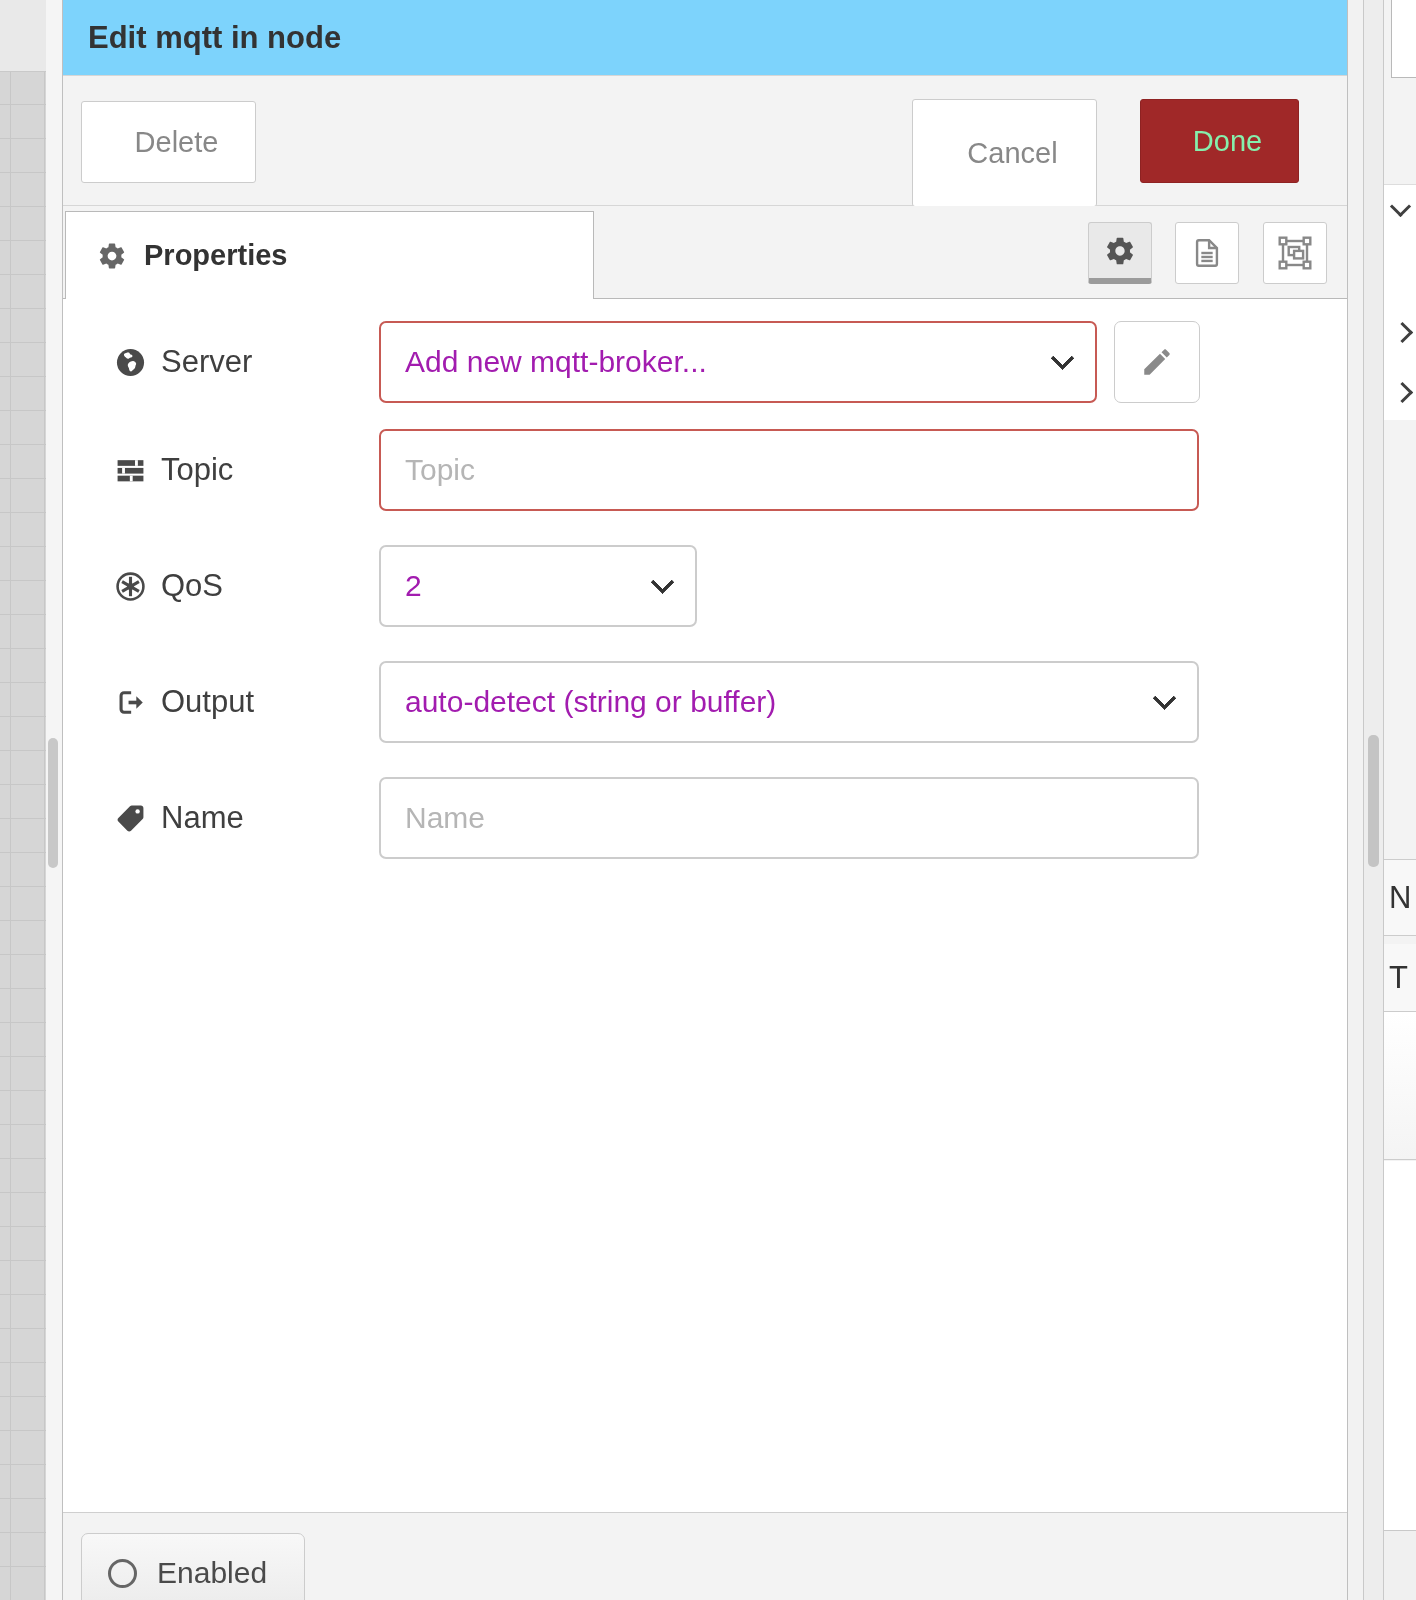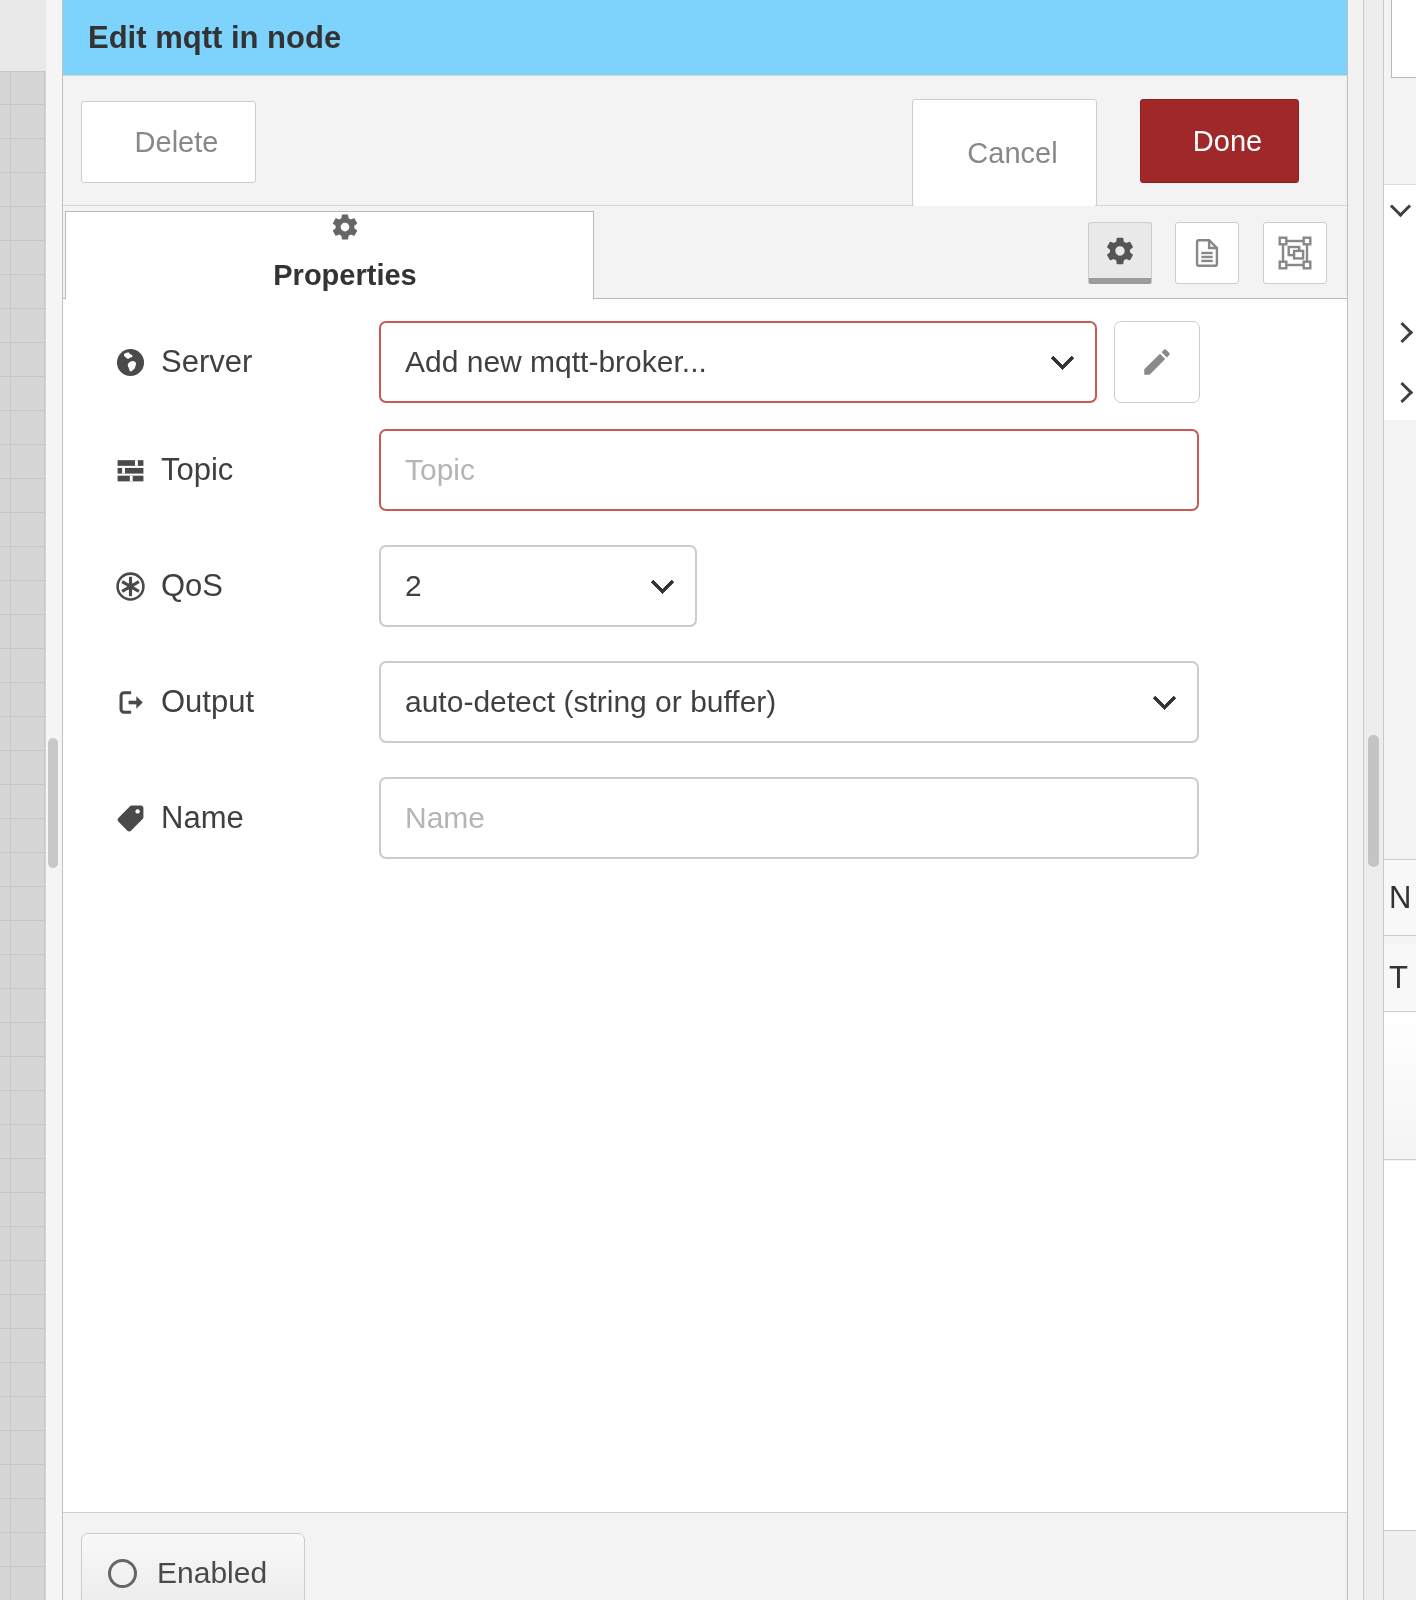--- a/index.html
+++ b/index.html
@@ -23,39 +23,39 @@
     border-left:1px solid #bfbfbf; border-right:1px solid #bfbfbf; }
 
   .dlg-header { height:76px; background:#7dd3fc; border-bottom:1px solid #d6d6d6; display:flex; align-items:center; padding-left:25px; }
   .dlg-title { font-size:31px; font-weight:bold; color:#333; }
 
   .dlg-buttonbar { position:relative; height:130px; background:#f3f3f3; border-bottom:1px solid #d6d6d6; }
   .btn { font-family:inherit; font-size:29px; border-radius:3px; cursor:pointer;padding-left:16px; }
   .btn-secondary { background:#fff; border:1px solid #ccc; color:#888; }
   .btn-delete { position:absolute; left:18px; top:25px; width:175px; height:82px; }
   .btn-cancel { position:absolute; left:849px; top:23px; width:185px; height:108px; }
-  .btn-done { position:absolute; left:1077px; top:23px; width:159px; height:84px; background:#a02828; border:1px solid #8e2222; color:#ffffff; }
+  .btn-done { position:absolute; left:1077px; top:23px; width:159px; height:84px; background:#a02828; border:1px solid #8e2222; color:#86efac; }
 
   .tab-row { position:relative; height:93px; background:#f3f3f3; border-bottom:1px solid #b9b9b9; }
   .tab-active { position:absolute; left:2px; top:5px; width:529px; height:88px; background:#fff;
     border:1px solid #b9b9b9; border-bottom:none; z-index:2;
-    display:flex; align-items:center; gap:17px; padding-left:31px;flex-direction:column; }
+    display:flex; align-items:center; gap:17px; padding-left:31px; }
   .tab-label { font-size:29px; font-weight:bold; color:#333; }
   .icon-btn { position:absolute; top:16px; width:64px; height:62px; background:#fff; border:1px solid #ccc; border-radius:3px;
     display:flex; align-items:center; justify-content:center; cursor:pointer; }
   .icon-btn.active { background:#e9e9e9; border-bottom:6px solid #9b9b9b; }
   .icon-btn-gear { left:1025px; } .icon-btn-doc { left:1112px; } .icon-btn-appearance { left:1200px; }
 
   
   .form { position:relative; height:1212px; background:#fff; }
   .form-row { position:absolute; left:0; height:82px; }
   .row-server { top:22px; } .row-topic { top:130px; } .row-qos { top:246px; } .row-output { top:362px; } .row-name { top:478px; }
   .field-label { position:absolute; left:52px; top:0; height:82px; display:flex; align-items:center; gap:15px; font-size:31px; color:#3f3f3f; }
   .control { position:absolute; top:0; height:82px; background:#fff; border:2px solid #ccc; border-radius:7px;
-    font-size:30px; color:#404040; display:flex; align-items:center; padding:0 24px; }
+    font-size:30px; color:#a21caf; display:flex; align-items:center; padding:0 24px; }
   .control.error { border-color:#c75a54; }
   .select { justify-content:space-between; cursor:pointer; }
   .sel-server { left:316px; width:718px; }
   .inp-topic  { left:316px; width:820px; }
   .sel-qos    { left:316px; width:318px; }
   .sel-output { left:316px; width:820px;gap:10px; }
   .inp-name   { left:316px; width:820px; }
   input.control { font-family:inherit; outline:none; }
   input.control::placeholder { color:#b5b5b5; opacity:1; }
   .chevron { width:17px; height:17px; border-right:4px solid #333; border-bottom:4px solid #333;

